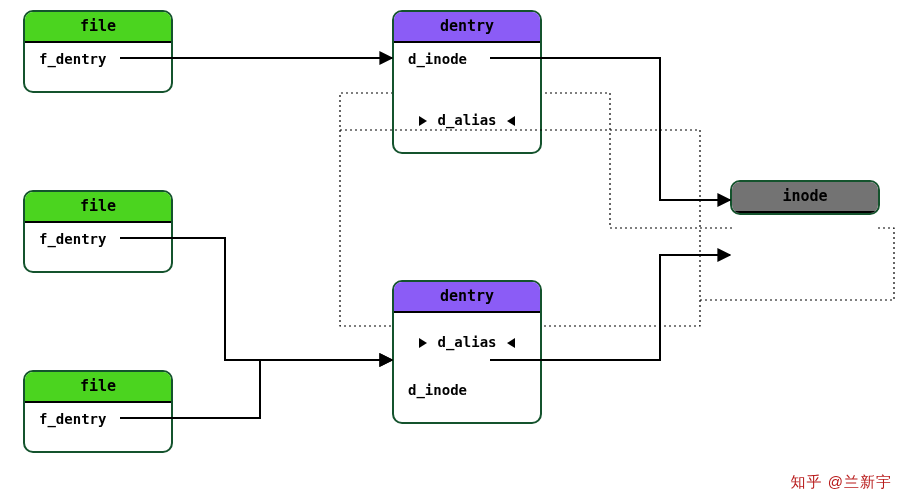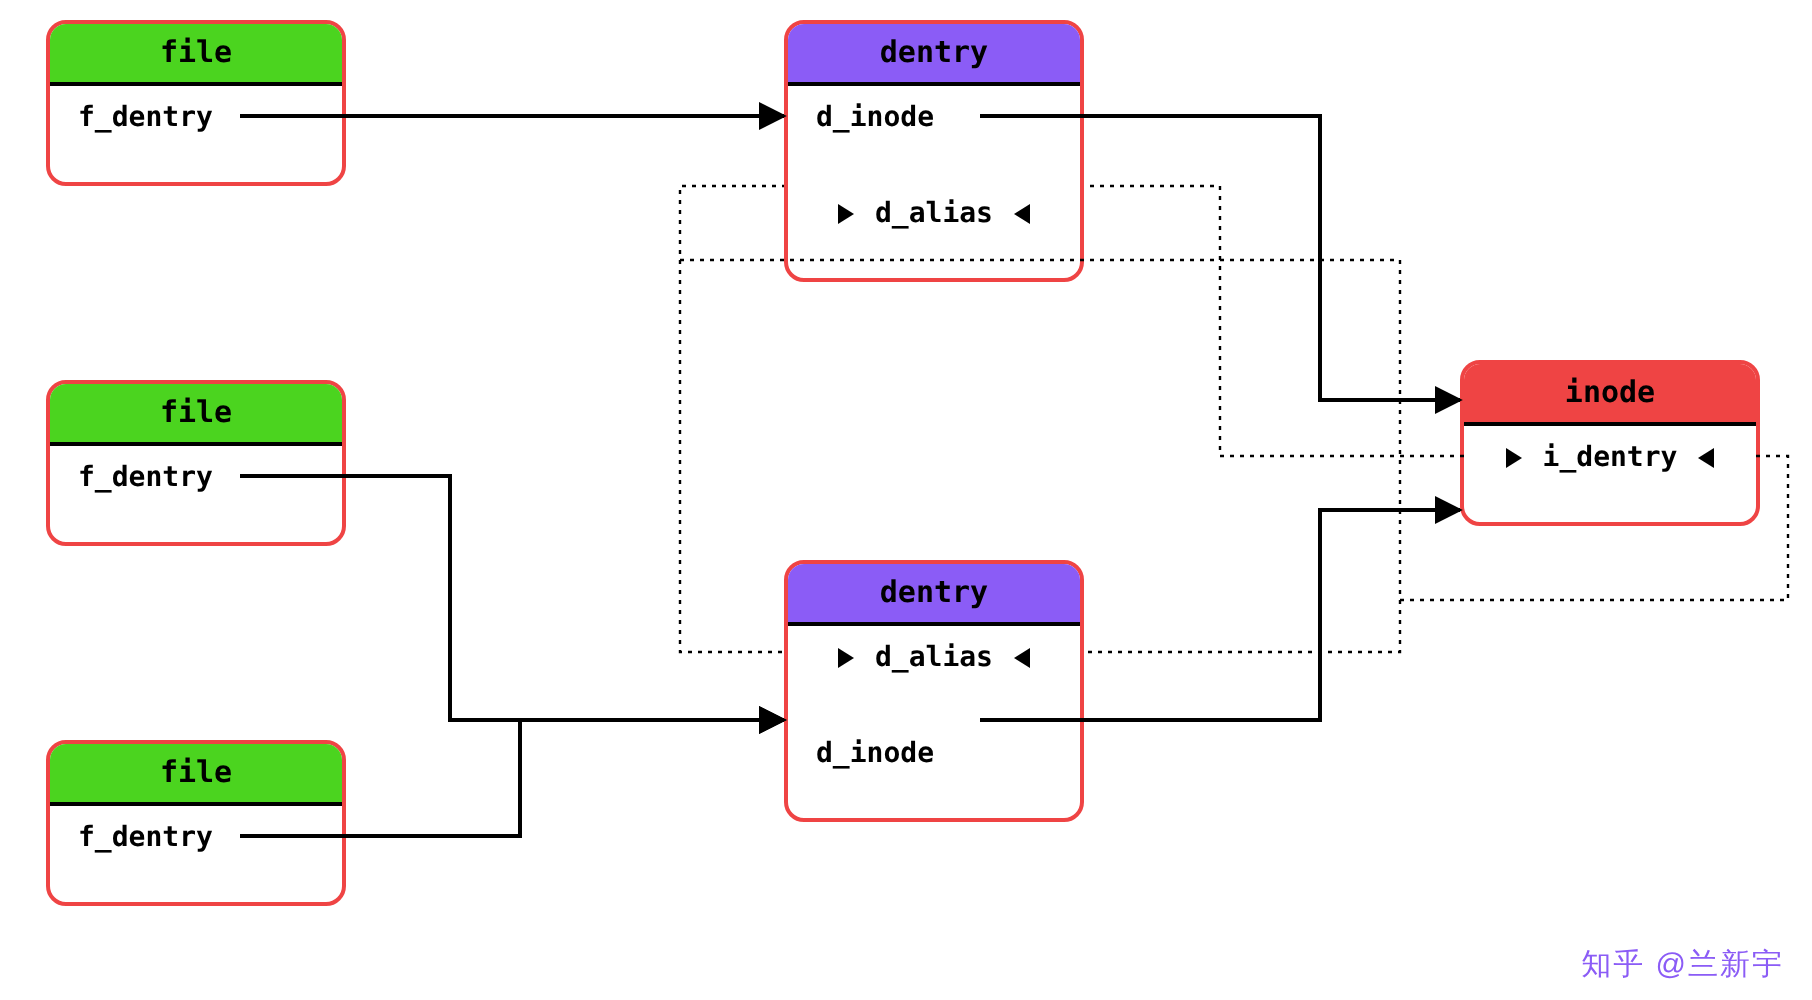--- a/index.html
+++ b/index.html
@@ -7,51 +7,51 @@
     margin: 0;
     width: 906px;
     height: 500px;
     background: #fff;
     font-family: "Menlo", "Consolas", monospace;
     font-size: 14px;
     position: relative;
   }
   .box {
     position: absolute;
-    border: 2px solid #ef4444;
+    border: 2px solid #14532d;
     border-radius: 10px;
     background: #fff;
     overflow: hidden;
   }
   .box-header {
     text-align: center;
     font-weight: bold;
     padding: 5px 0 6px 0;
     border-bottom: 2px solid #000;
     font-size: 15px;
   }
   .hdr-green { background: #4bd41f; }
   .hdr-orange { background: #8b5cf6; }
-  .hdr-blue  { background: #ef4444; }
+  .hdr-blue  { background: #737373; }
   .row {
     padding: 8px 14px 24px 14px;
     font-weight: bold;
   }
-  .row.center { text-align: center; }
+  .row.center { text-align: center; margin-top: 13px; }
   svg.wires {
     position: absolute;
     left: 0; top: 0;
     width: 906px; height: 500px;
     pointer-events: none;
   }
   .watermark {
     position: absolute;
     right: 14px;
     bottom: 8px;
-    color: #8b5cf6;
+    color: #b91c1c;
     font-family: sans-serif;
     font-size: 15px;
     letter-spacing: 1px;
   }
   
   .tri-in-l, .tri-in-r {
     display: inline-block;
     width: 0; height: 0;
     border-top: 5px solid transparent;
     border-bottom: 5px solid transparent;
@@ -93,25 +93,20 @@
   <div class="row center">
     <span class="tri-in-l"></span>
     <span>d_alias</span>
     <span class="tri-in-r"></span>
   </div>
   <div class="row">d_inode</div>
 </div>
 
 <div class="box" style="left:730px; top:180px; width:150px;">
   <div class="box-header hdr-blue">inode</div>
-  <div class="row center">
-    <span class="tri-in-l"></span>
-    <span>i_dentry</span>
-    <span class="tri-in-r"></span>
-  </div>
 </div>
 
 <svg class="wires">
   <defs>
     <marker id="ah" viewBox="0 0 10 10" refX="9" refY="5" markerWidth="7" markerHeight="7" orient="auto-start-reverse">
       <path d="M 0 0 L 10 5 L 0 10 z" fill="#000"></path>
     </marker>
   </defs>
 
   <path d="M 120 58 L 392 58" stroke="#000" stroke-width="2" fill="none" marker-end="url(#ah)"></path>

